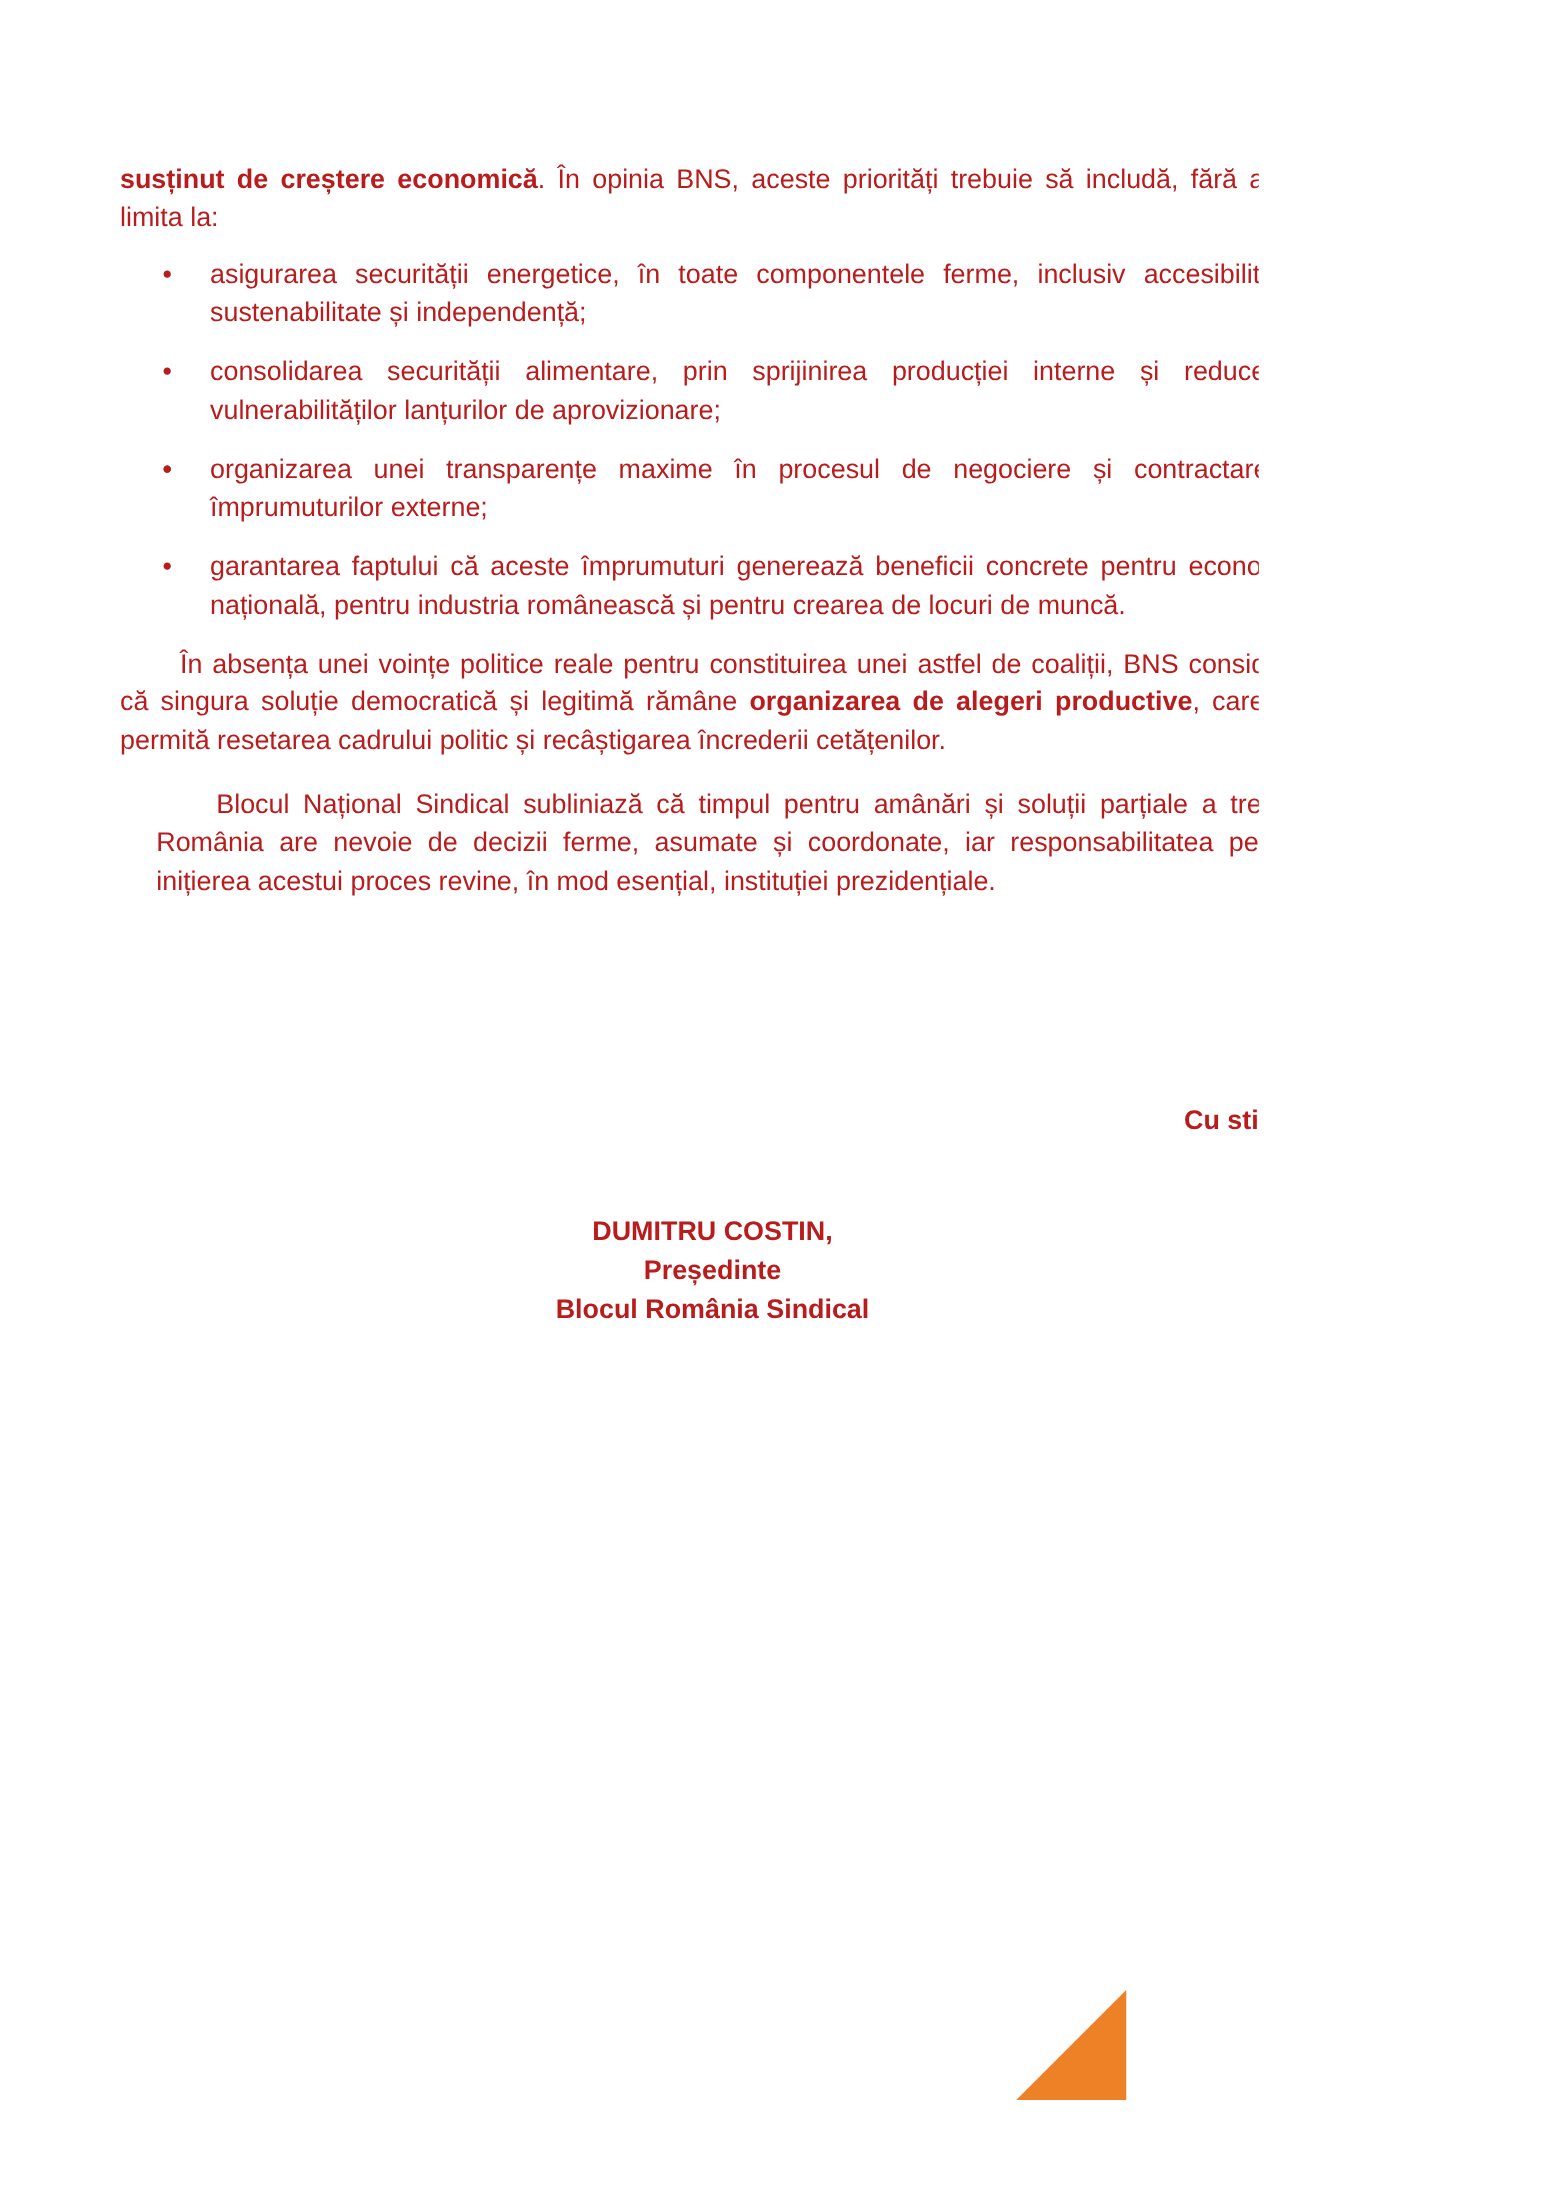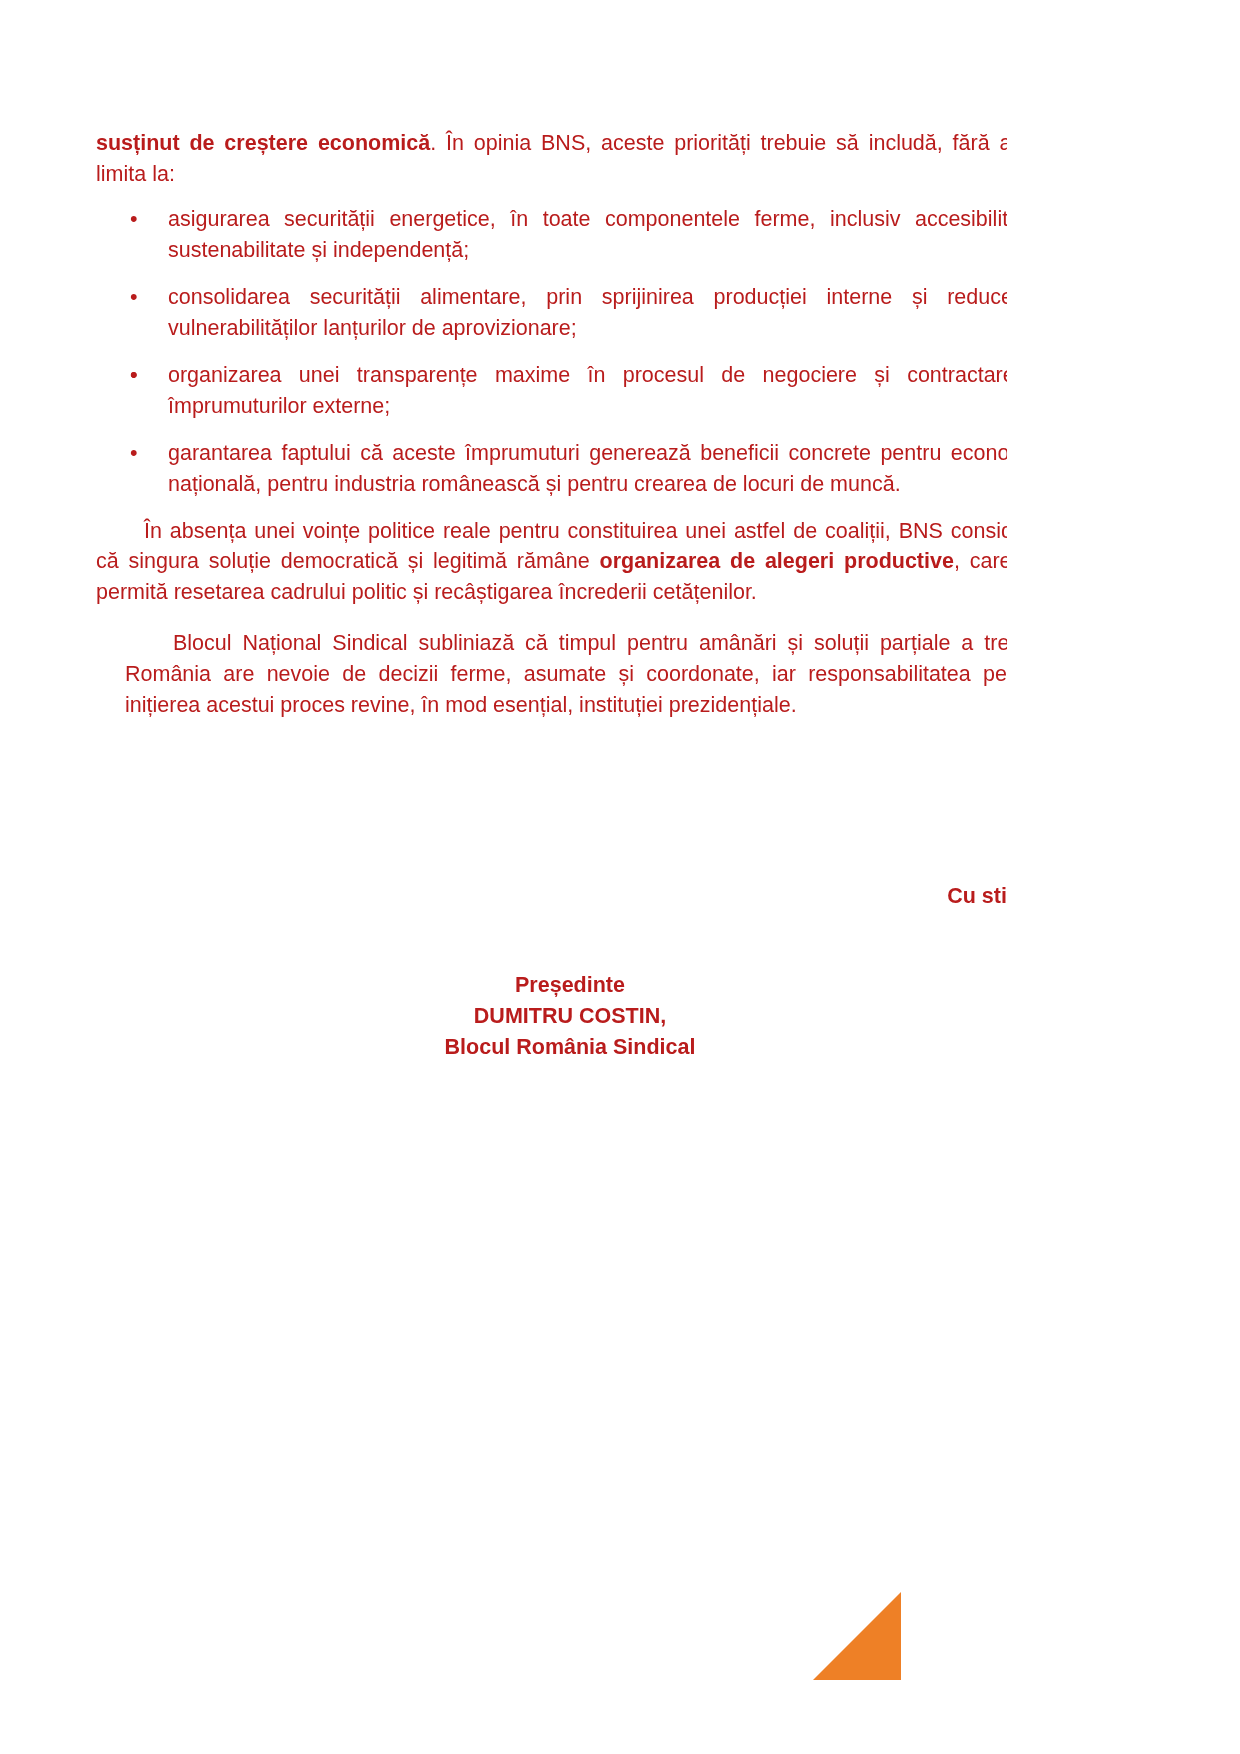--- a/index.html
+++ b/index.html
@@ -130,22 +130,22 @@
       </li>
     </ul>
 
     <p class="para"><span>În absența unei voințe politice reale pentru constituirea unei astfel de coaliții, BNS consideră că singura soluție democratică și legitimă rămâne </span><span class="bold">organizarea de alegeri productive</span><span>, care să permită resetarea cadrului politic și recâștigarea încrederii cetățenilor.</span></p>
 
     <p class="para2">Blocul Național Sindical subliniază că timpul pentru amânări și soluții parțiale a trecut. România are nevoie de decizii ferme, asumate și coordonate, iar responsabilitatea pentru inițierea acestui proces revine, în mod esențial, instituției prezidențiale.</p>
 
     <div class="signature">
       <div class="greeting">Cu stimă,</div>
       <div class="block">
+        <div>DUMITRU COSTIN,</div>
         <div>Președinte</div>
-        <div>DUMITRU COSTIN,</div>
         <div>Blocul România Sindical</div>
       </div>
     </div>
 
   </div>
 
   <div class="corner-mark">
     <div class="tri" style="border-bottom-color: rgb(238, 128, 38);"></div>
   </div>
 </div>

